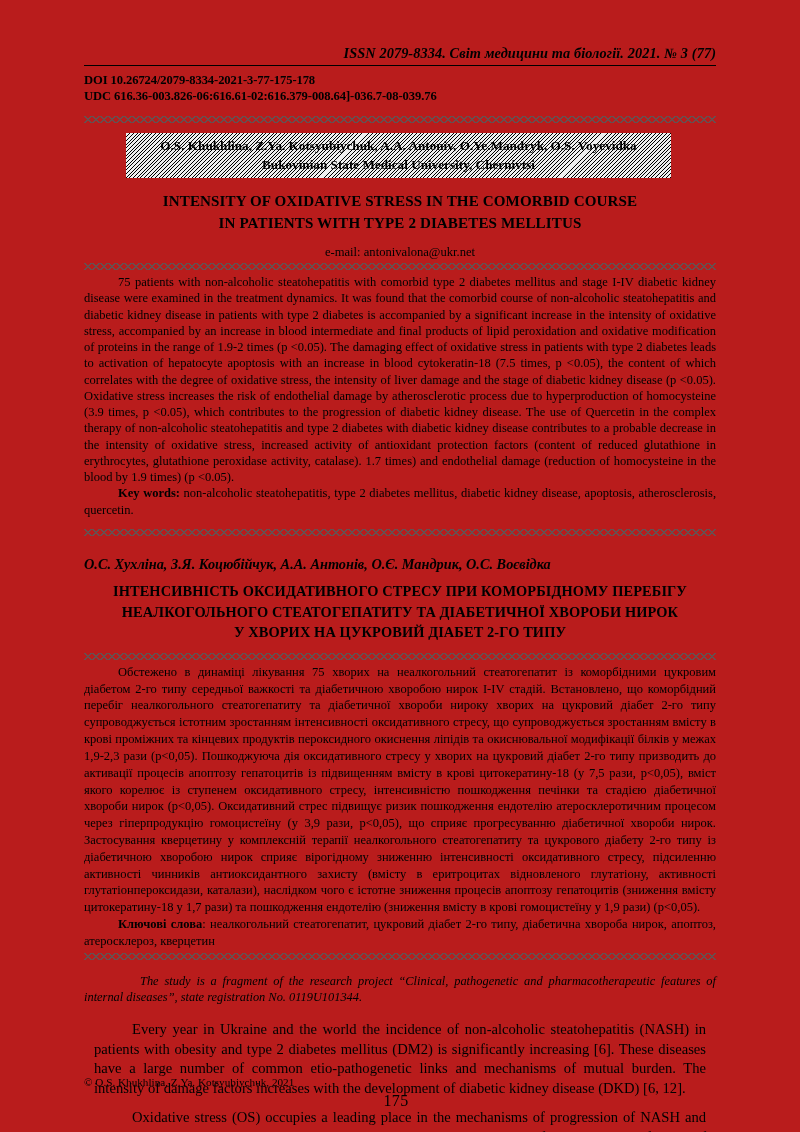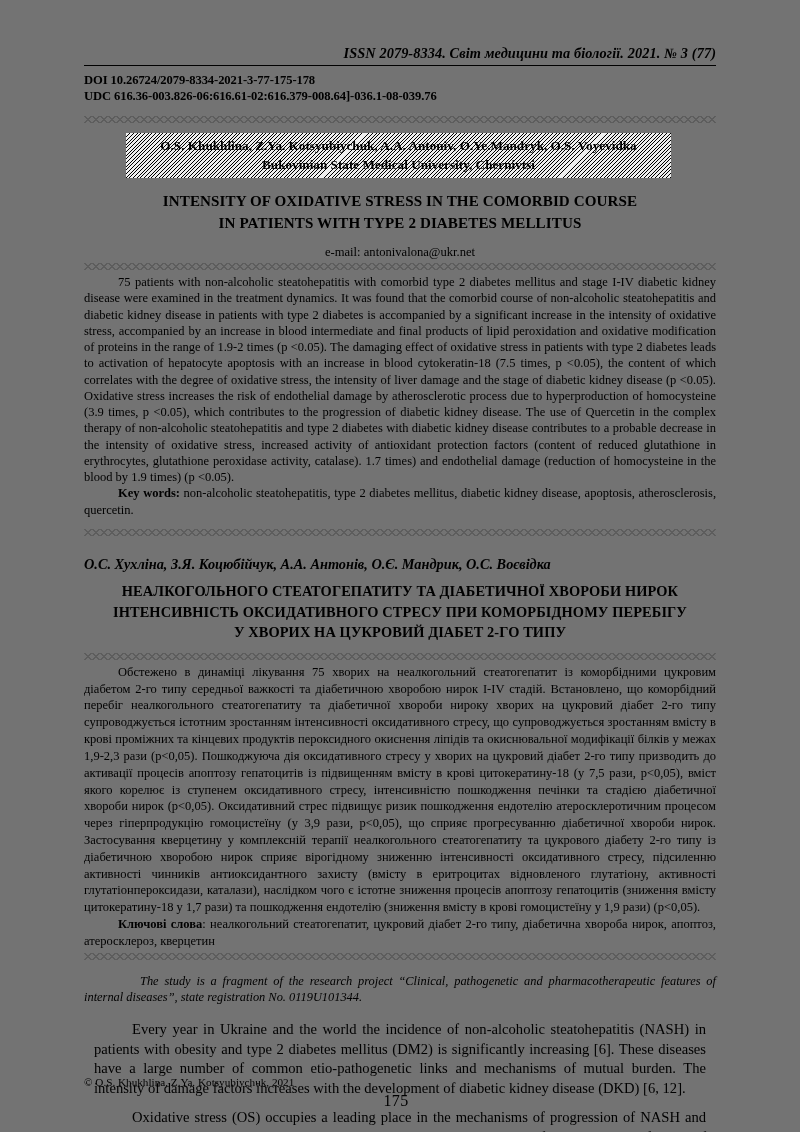--- a/index.html
+++ b/index.html
@@ -10,21 +10,21 @@
   }
   body {
     font-family: "Liberation Serif", "DejaVu Serif", serif;
     color: #000000;
   }
   .page {
     position: relative;
     width: 800px;
     height: 1132px;
     margin: 0 auto;
-    background: #737373;
+    background: #b91c1c;
     box-sizing: border-box;
     padding: 0;
     overflow: hidden;
   }
   .content {
     position: absolute;
     left: 84px;
     right: 84px;
     top: 0;
   }
@@ -193,21 +193,21 @@
 
 <div class="page">
 
   <div class="content">
 
     <div class="running-head">ISSN 2079-8334. Світ медицини та біології. 2021. № 3 (77)</div>
     <div class="rule-head"></div>
 
     <div class="ids">
       <div>DOI 10.26724/2079-8334-2021-3-77-175-178</div>
-      <div>UDC 616.36-003.826-06:616.61-02:616.379-008.64]-036.1-08-039.76</div>
+      <div>UDC 616.36-003.826-06:616.61-02:616.379-008.64]-036.7-08-039.76</div>
     </div>
 
     <div class="zigzag sep-a"></div>
 
     <div class="author-band">
       <span class="band-line">O.S. Khukhlina, Z.Ya. Kotsyubiychuk, A.A. Antoniv, O.Ye.Mandryk, O.S. Voyevidka</span>
       <span class="band-line">Bukovinian State Medical University, Chernivtsi</span>
     </div>
 
     <div class="title-en">
@@ -222,22 +222,22 @@
     <div class="abstract">
       <p>75 patients with non-alcoholic steatohepatitis with comorbid type 2 diabetes mellitus and stage I-IV diabetic kidney disease were examined in the treatment dynamics. It was found that the comorbid course of non-alcoholic steatohepatitis and diabetic kidney disease in patients with type 2 diabetes is accompanied by a significant increase in the intensity of oxidative stress, accompanied by an increase in blood intermediate and final products of lipid peroxidation and oxidative modification of proteins in the range of 1.9-2 times (p &lt;0.05). The damaging effect of oxidative stress in patients with type 2 diabetes leads to activation of hepatocyte apoptosis with an increase in blood cytokeratin-18 (7.5 times, p &lt;0.05), the content of which correlates with the degree of oxidative stress, the intensity of liver damage and the stage of diabetic kidney disease (p &lt;0.05). Oxidative stress increases the risk of endothelial damage by atherosclerotic process due to hyperproduction of homocysteine (3.9 times, p &lt;0.05), which contributes to the progression of diabetic kidney disease. The use of Quercetin in the complex therapy of non-alcoholic steatohepatitis and type 2 diabetes with diabetic kidney disease contributes to a probable decrease in the intensity of oxidative stress, increased activity of antioxidant protection factors (content of reduced glutathione in erythrocytes, glutathione peroxidase activity, catalase). 1.7 times) and endothelial damage (reduction of homocysteine in the blood by 1.9 times) (p &lt;0.05).</p>
       <p class="kw"><span class="kw-label">Key words:</span><span> non-alcoholic steatohepatitis, type 2 diabetes mellitus, diabetic kidney disease, apoptosis, atherosclerosis, quercetin.</span></p>
     </div>
 
     <div class="zigzag sep-a"></div>
 
     <div class="author-uk">О.С. Хухліна, З.Я. Коцюбійчук, А.А. Антонів, О.Є. Мандрик, О.С. Воєвідка</div>
 
     <div class="title-uk">
+      <span>ІНТЕНСИВНІСТЬ ОКСИДАТИВНОГО СТРЕСУ ПРИ КОМОРБІДНОМУ ПЕРЕБІГУ</span>
       <span>НЕАЛКОГОЛЬНОГО СТЕАТОГЕПАТИТУ ТА ДІАБЕТИЧНОЇ ХВОРОБИ НИРОК</span>
-      <span>ІНТЕНСИВНІСТЬ ОКСИДАТИВНОГО СТРЕСУ ПРИ КОМОРБІДНОМУ ПЕРЕБІГУ</span>
       <span>У ХВОРИХ НА ЦУКРОВИЙ ДІАБЕТ 2-ГО ТИПУ</span>
     </div>
 
     <div class="zigzag sep-a"></div>
 
     <div class="abstract-uk">
       <p>Обстежено в динаміці лікування 75 хворих на неалкогольний стеатогепатит із коморбідними цукровим діабетом 2-го типу середньої важкості та діабетичною хворобою нирок I-IV стадій. Встановлено, що коморбідний перебіг неалкогольного стеатогепатиту та діабетичної хвороби нироку хворих на цукровий діабет 2-го типу супроводжується істотним зростанням інтенсивності оксидативного стресу, що супроводжується зростанням вмісту в крові проміжних та кінцевих продуктів пероксидного окиснення ліпідів та окиснювальної модифікації білків у межах 1,9-2,3 рази (p&lt;0,05). Пошкоджуюча дія оксидативного стресу у хворих на цукровий діабет 2-го типу призводить до активації процесів апоптозу гепатоцитів із підвищенням вмісту в крові цитокератину-18 (у 7,5 рази, p&lt;0,05), вміст якого корелює із ступенем оксидативного стресу, інтенсивністю пошкодження печінки та стадією діабетичної хвороби нирок (p&lt;0,05). Оксидативний стрес підвищує ризик пошкодження ендотелію атеросклеротичним процесом через гіперпродукцію гомоцистеїну (у 3,9 рази, p&lt;0,05), що сприяє прогресуванню діабетичної хвороби нирок. Застосування кверцетину у комплексній терапії неалкогольного стеатогепатиту та цукрового діабету 2-го типу із діабетичною хворобою нирок сприяє вірогідному зниженню інтенсивності оксидативного стресу, підсиленню активності чинників антиоксидантного захисту (вмісту в еритроцитах відновленого глутатіону, активності глутатіонпероксидази, каталази), наслідком чого є істотне зниження процесів апоптозу гепатоцитів (зниження вмісту цитокератину-18 у 1,7 рази) та пошкодження ендотелію (зниження вмісту в крові гомоцистеїну у 1,9 рази) (p&lt;0,05).</p>
       <p><span class="kw-label">Ключові слова</span><span>: неалкогольний стеатогепатит, цукровий діабет 2-го типу, діабетична хвороба нирок, апоптоз, атеросклероз, кверцетин</span></p>
     </div>
 

